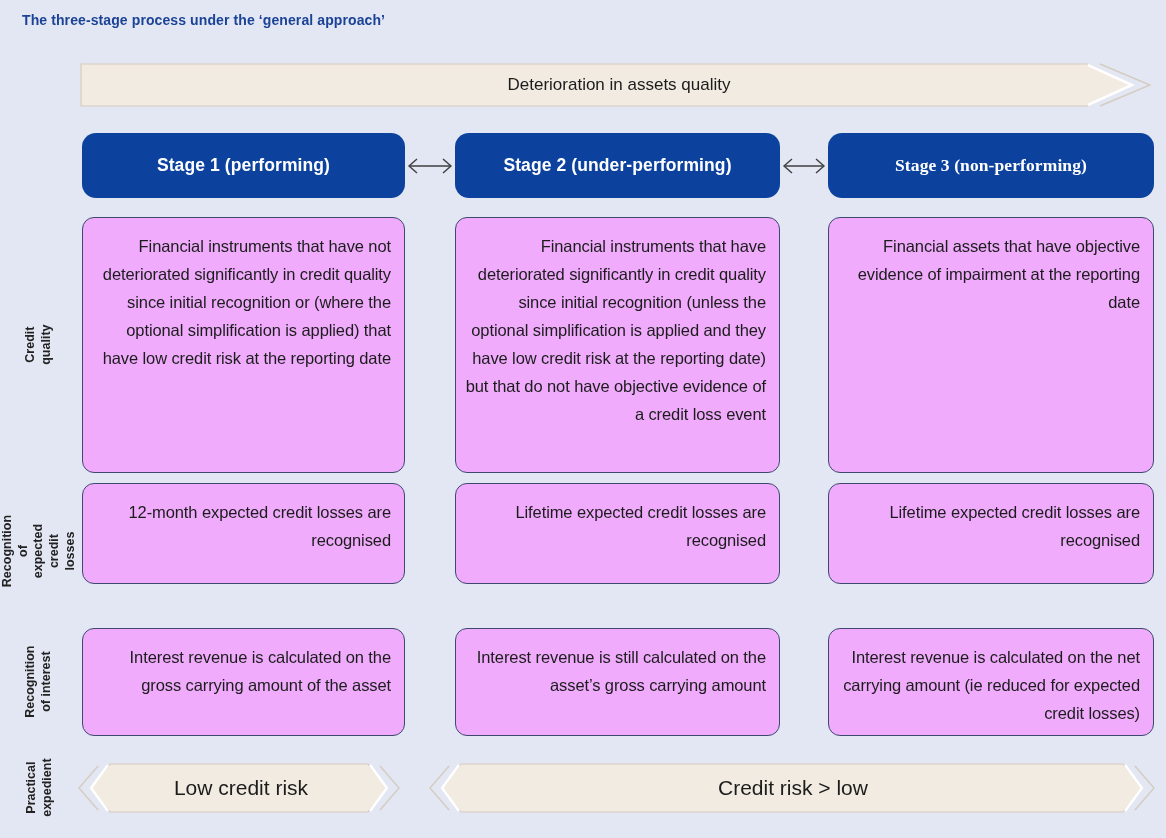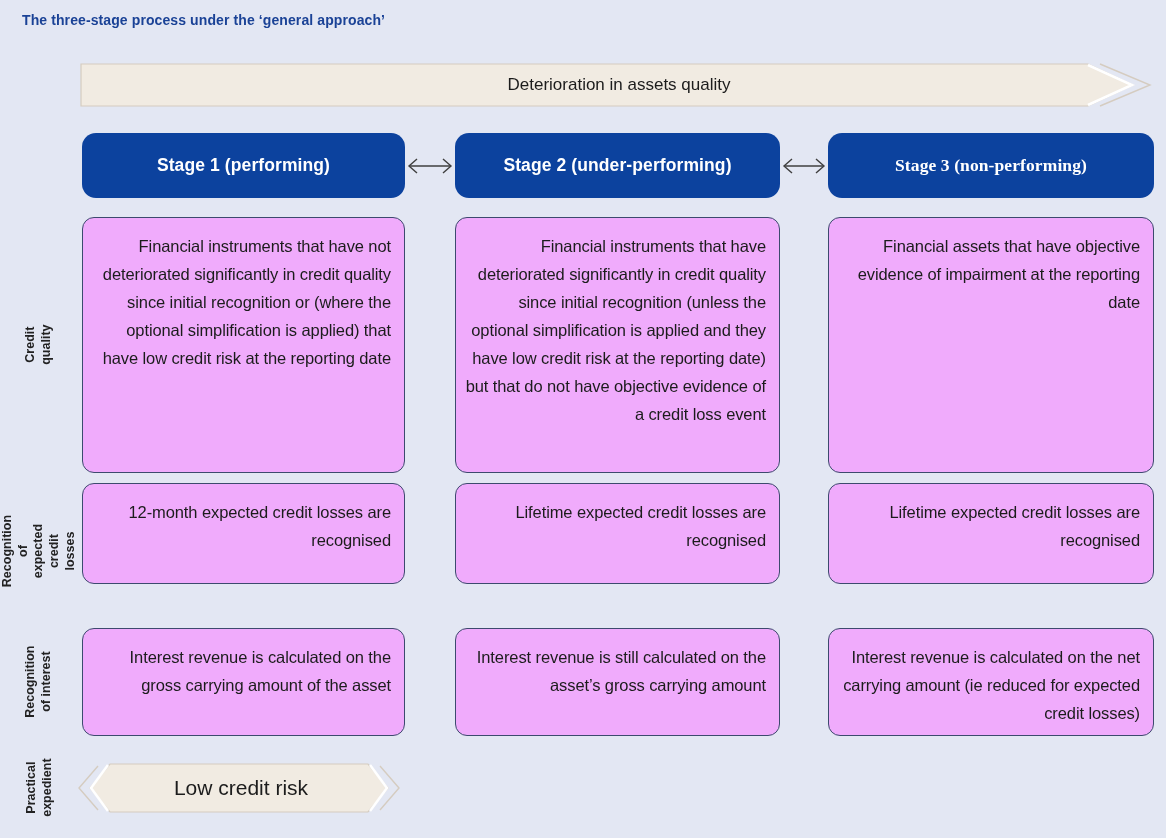--- a/index.html
+++ b/index.html
@@ -142,14 +142,24 @@
     <svg width="330" height="52" viewBox="0 0 330 52">
       <polygon class="shape-fill" points="34,2 292,2 312,26 292,50 34,50 14,26"></polygon>
       <polyline class="shape-crease" points="32,3 15,26 32,49"></polyline>
       <polyline class="shape-crease" points="294,3 311,26 294,49"></polyline>
       <polyline class="shape-chev" points="22,4 3,26 22,48"></polyline>
       <polyline class="shape-chev" points="304,4 323,26 304,48"></polyline>
     </svg>
     <span class="pe-label">Low credit risk</span>
   </div>
 
+  <div class="pe-shape pe-high">
+    <svg width="732" height="52" viewBox="0 0 732 52">
+      <polygon class="shape-fill" points="34,2 696,2 716,26 696,50 34,50 14,26"></polygon>
+      <polyline class="shape-crease" points="32,3 15,26 32,49"></polyline>
+      <polyline class="shape-crease" points="698,3 715,26 698,49"></polyline>
+      <polyline class="shape-chev" points="22,4 3,26 22,48"></polyline>
+      <polyline class="shape-chev" points="708,4 727,26 708,48"></polyline>
+    </svg>
+    <span class="pe-label">Credit risk &gt; low</span>
+  </div>
 
 </div>
 
 </body></html>

